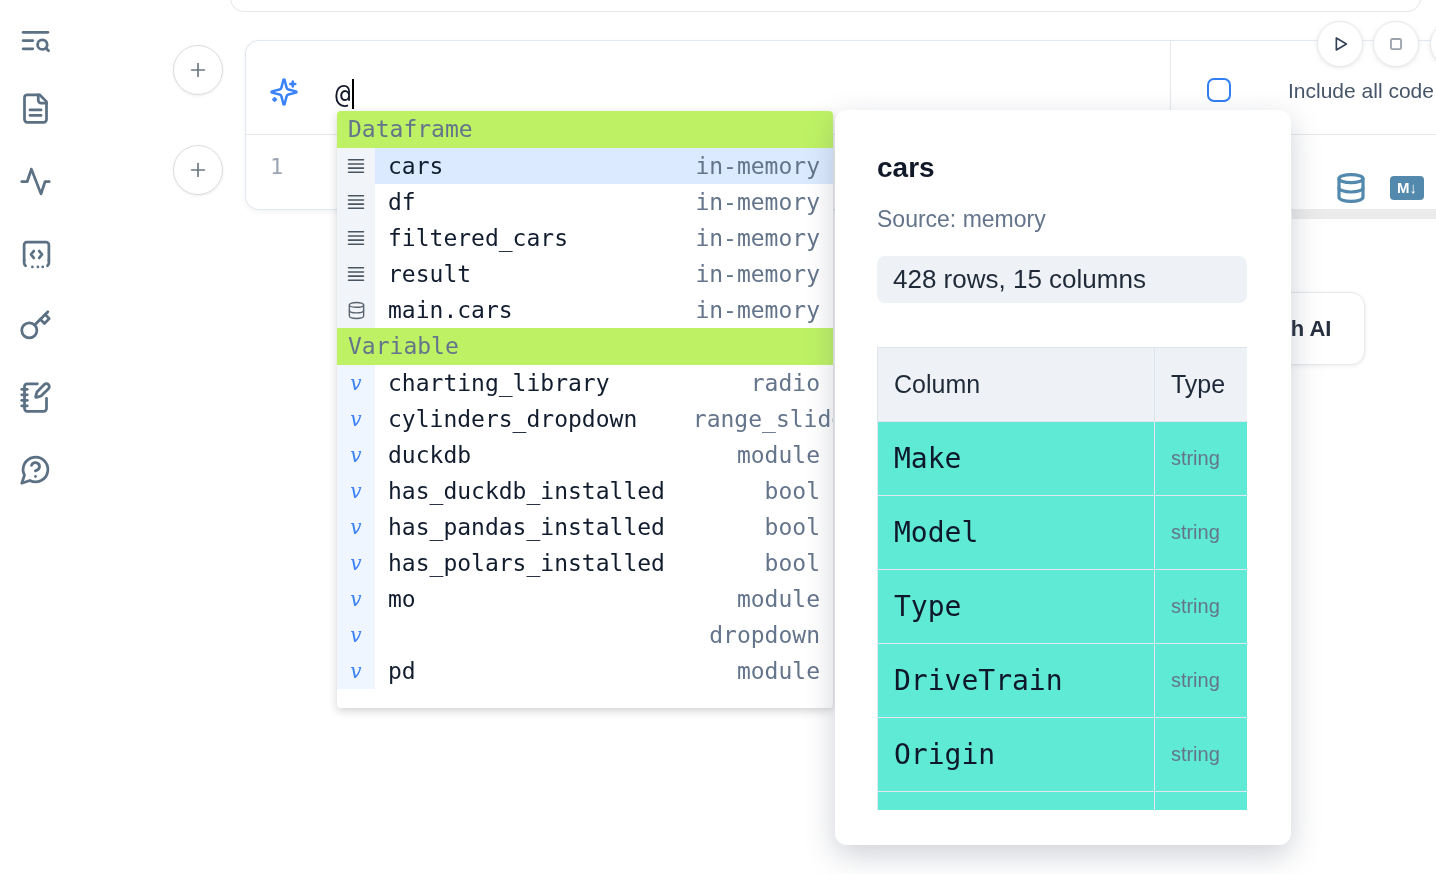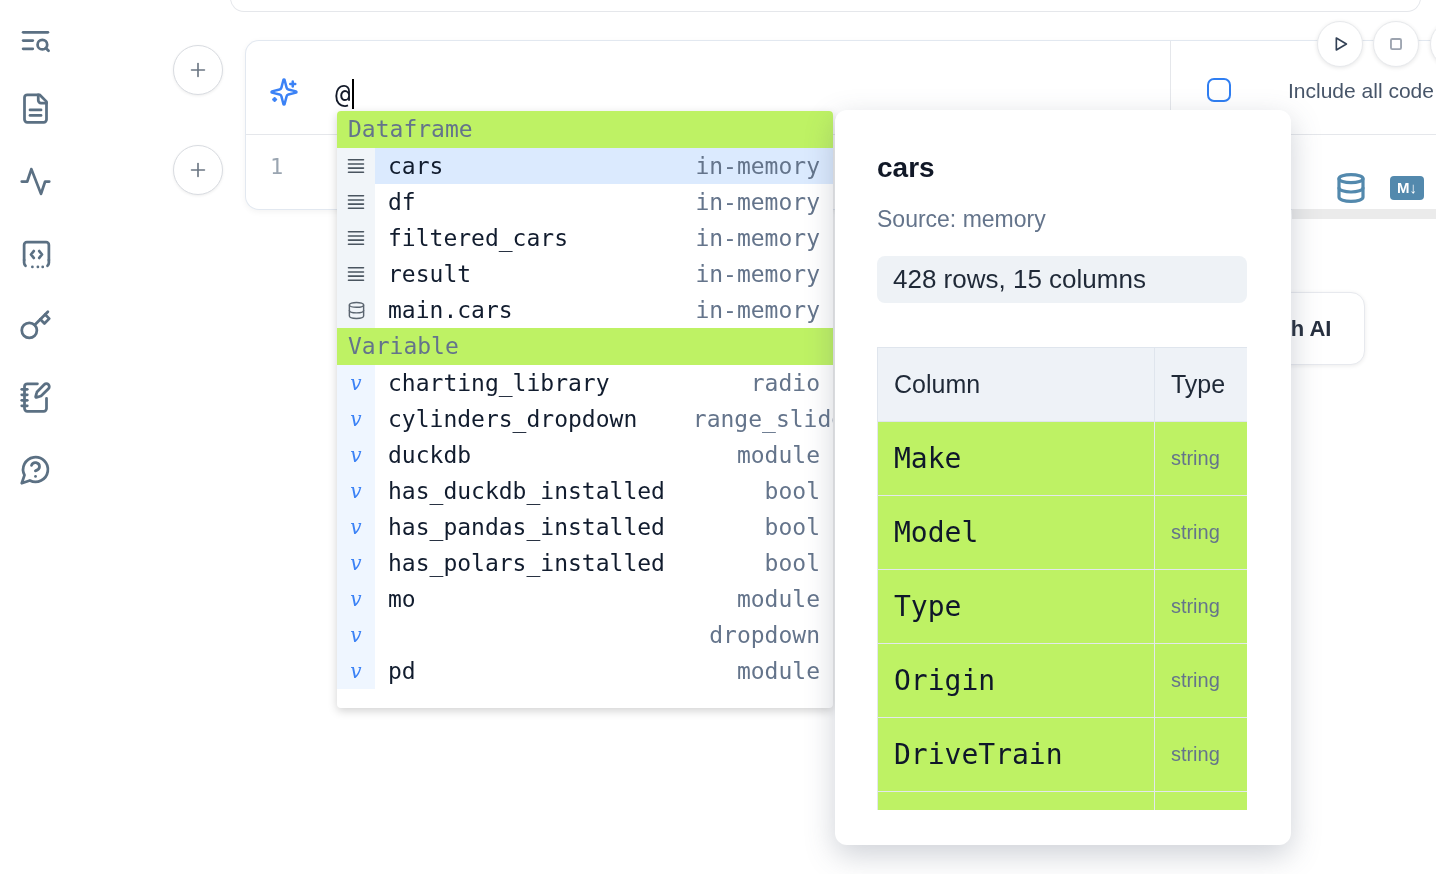--- a/index.html
+++ b/index.html
@@ -97,21 +97,21 @@
   .popup-source { position:absolute; left:42px; top:96px; font-size:23px; color:#64748b; }
   .popup-badge { position:absolute; left:42px; top:146px; width:370px; height:47px;
                  background:#eef2f6; border-radius:8px; font-size:26px; color:#1f2937;
                  line-height:47px; padding-left:16px; }
   .schema-wrap { position:absolute; left:42px; top:237px; width:370px; height:463px;
                  overflow:hidden; }
   .schema { border-collapse:collapse; width:437px; }
   .schema th { height:74px; background:#eef2f7; border:1px solid #dfe5ed;
                font-size:25px; font-weight:normal; color:#1f2937; text-align:left;
                padding-left:16px; }
-  .schema td { height:74px; background:#bef264; border:1px solid #e3e8ee; padding-left:16px; }
+  .schema td { height:74px; background:#5eead4; border:1px solid #e3e8ee; padding-left:16px; }
   .schema td.c0 { width:235px; font-family:"DejaVu Sans Mono", monospace;
                   font-size:28px; color:#0f172a; }
   .schema td.c1 { width:135px; font-size:20px; color:#64748b; }
   .schema th.c0 { width:235px; }
   .schema th.c1 { width:135px; }
 </style>
 </head>
 <body>
 
 <div id="canvas">
@@ -380,25 +380,25 @@
             </tr>
             <tr>
               <td class="c0">Model</td>
               <td class="c1">string</td>
             </tr>
             <tr>
               <td class="c0">Type</td>
               <td class="c1">string</td>
             </tr>
             <tr>
+              <td class="c0">DriveTrain</td>
+              <td class="c1">string</td>
+            </tr>
+            <tr>
               <td class="c0">Origin</td>
-              <td class="c1">string</td>
-            </tr>
-            <tr>
-              <td class="c0">DriveTrain</td>
               <td class="c1">string</td>
             </tr>
             <tr>
               <td class="c0"></td>
               <td class="c1"></td>
             </tr>
           </tbody>
         </table>
     </div>
   </div>

